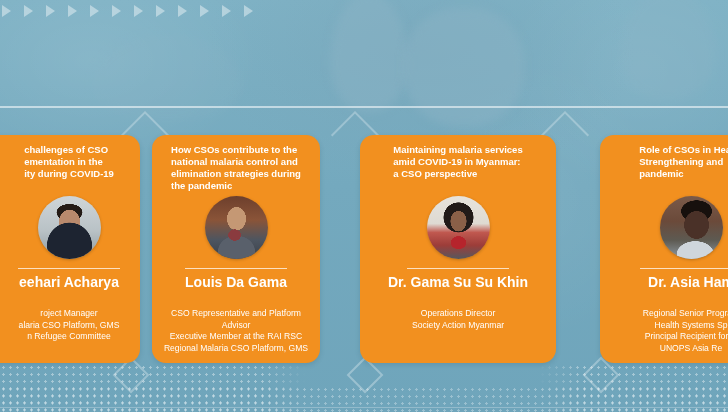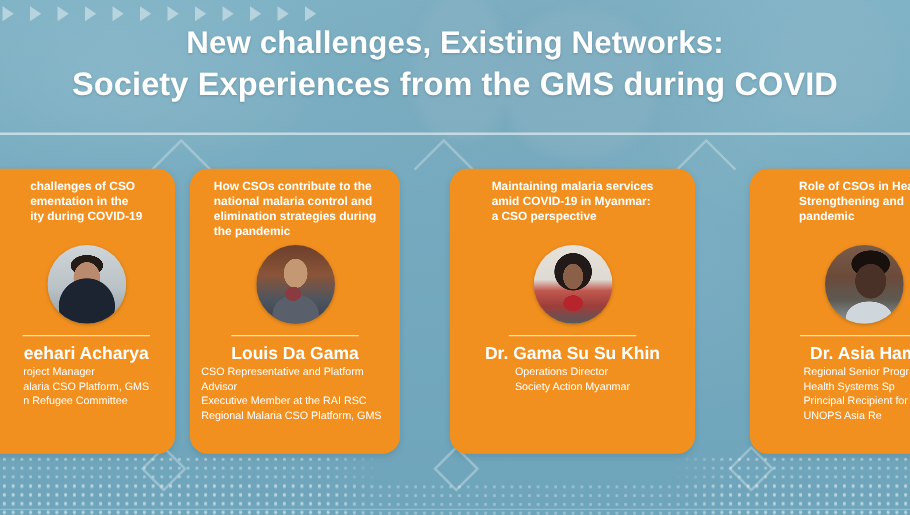--- a/index.html
+++ b/index.html
@@ -190,25 +190,25 @@
   .speaker-name{
     margin-top:7px;
     color:#ffffff;
     font-weight:bold;
     font-size:14px;
     line-height:13px;
     text-align:center;
     white-space:nowrap;
   }
   .speaker-role{
-    margin-top:3px;
+    margin-top:19px;
     color:#ffffff;
     font-size:8.6px;
     line-height:11.5px;
-    text-align:left;
+    text-align:center;
     white-space:pre-line;
   }
   
   .card.c1 .card-inner{ padding-left:38px; padding-right:2px; }
   .card.c4 .card-inner{ padding-left:4px;  padding-right:0px; }
   .card.c1 .speaker-name,
   .card.c1 .speaker-role,
   .card.c1 .card-topic,
   .card.c4 .speaker-name,
   .card.c4 .speaker-role,
@@ -233,24 +233,20 @@
     <span class="arrow-glyph"></span>
     <span class="arrow-glyph"></span>
     <span class="arrow-glyph"></span>
     <span class="arrow-glyph"></span>
     <span class="arrow-glyph"></span>
     <span class="arrow-glyph"></span>
     <span class="arrow-glyph"></span>
     <span class="arrow-glyph"></span>
   </div>
 
-  <div class="header">
-    <div class="title-line l1">New challenges, Existing Networks:</div>
-    <div class="title-line l2">Society Experiences from the GMS during COVID</div>
-  </div>
   <div class="header-rule"></div>
 
   <div class="chev" style="left:128px; top:118px;"></div>
   <div class="chev" style="left:338px; top:118px;"></div>
   <div class="chev" style="left:548px; top:118px;"></div>
   <div class="diamond" style="left:118px; top:362px;"></div>
   <div class="diamond" style="left:352px; top:362px;"></div>
   <div class="diamond" style="left:588px; top:362px;"></div>
 
   <div class="cards">

